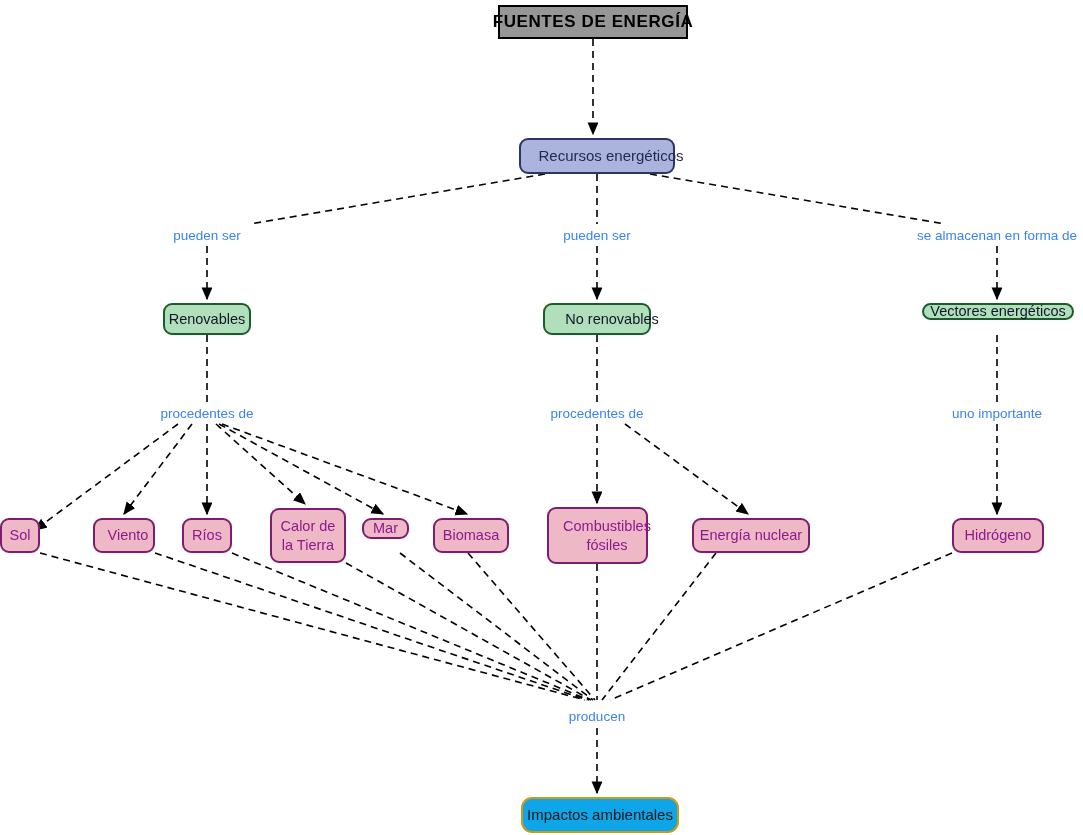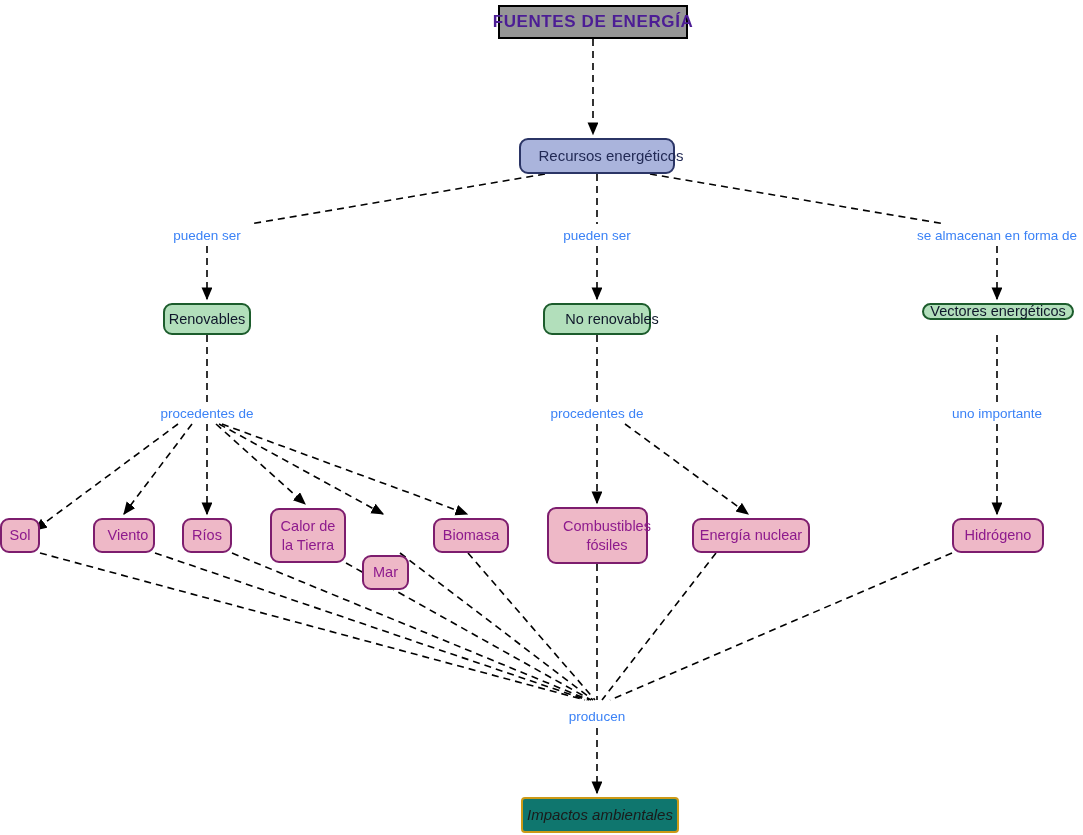--- a/index.html
+++ b/index.html
@@ -28,21 +28,21 @@
     display: flex;
     align-items: center;
     justify-content: center;
     text-align: center;
     line-height: 1.25;
     white-space: pre;
   }
   .node-title {
     background: #969696;
     border: 2px solid #000000;
-    color: #4c1d95;
+    color: #000000;
     font-weight: bold;
     font-size: 17px;
     letter-spacing: 0.6px;
     border-radius: 0;
   }
   .node-blue {
     background: #aab4dc;
     border: 2px solid #2b3566;
     color: #222a55;
     border-radius: 9px;
@@ -57,26 +57,25 @@
     font-size: 14.5px;
   }
   .node-pink {
     background: #eeb8c7;
     border: 2px solid #7d1d6e;
     color: #8d1a8d;
     border-radius: 9px;
     font-size: 14.5px;
   }
   .node-yellow {
-    background: #0f766e;
+    background: #0ea5e9;
     border: 2px solid #cc9a16;
     color: #1a1a1a;
-    border-radius: 4px;
+    border-radius: 11px;
     font-size: 15px;
-    font-style: italic;
   }
   .edge-label {
     position: absolute;
     color: #3b82f6;
     font-size: 13.5px;
     white-space: nowrap;
     transform: translate(-50%, -50%);
     background: transparent;
   }
 </style>
@@ -126,21 +125,21 @@
       <div class="node node-title" style="left: 498px; top: 5px; width: 190px; height: 34px;">FUENTES DE ENERGÍA</div>
       <div class="node node-blue" style="left: 519px; top: 138px; width: 156px; height: 36px;">Recursos energéticos</div>
       <div class="node node-green" style="left: 163px; top: 303px; width: 88px; height: 32px;">Renovables</div>
       <div class="node node-green" style="left: 543px; top: 303px; width: 108px; height: 32px; padding-left: 30px;">No renovables</div>
       <div class="node node-green" style="left: 922px; top: 303px; width: 152px; height: 17px;">Vectores energéticos</div>
       <div class="node node-pink" style="left: 0px; top: 518px; width: 40px; height: 35px;">Sol</div>
       <div class="node node-pink" style="left: 93px; top: 518px; width: 62px; height: 35px; padding-left: 8px;">Viento</div>
       <div class="node node-pink" style="left: 182px; top: 518px; width: 50px; height: 35px;">Ríos</div>
       <div class="node node-pink" style="left: 270px; top: 508px; width: 76px; height: 55px;">Calor de
 la Tierra</div>
-      <div class="node node-pink" style="left: 362px; top: 518px; width: 47px; height: 35px; margin-top: 37px;">Mar</div>
+      <div class="node node-pink" style="left: 362px; top: 518px; width: 47px; height: 21px;">Mar</div>
       <div class="node node-pink" style="left: 433px; top: 518px; width: 76px; height: 35px;">Biomasa</div>
       <div class="node node-pink" style="left: 547px; top: 507px; width: 101px; height: 57px; padding-left: 19px;">Combustibles
 fósiles</div>
       <div class="node node-pink" style="left: 692px; top: 518px; width: 118px; height: 35px;">Energía nuclear</div>
       <div class="node node-pink" style="left: 952px; top: 518px; width: 92px; height: 35px;">Hidrógeno</div>
       <div class="node node-yellow" style="left: 521px; top: 797px; width: 158px; height: 36px;">Impactos ambientales</div>
     </div>
   <div id="label-layer">
       <div class="edge-label" style="left: 207px; top: 235px;">pueden ser</div>
       <div class="edge-label" style="left: 597px; top: 235px;">pueden ser</div>

